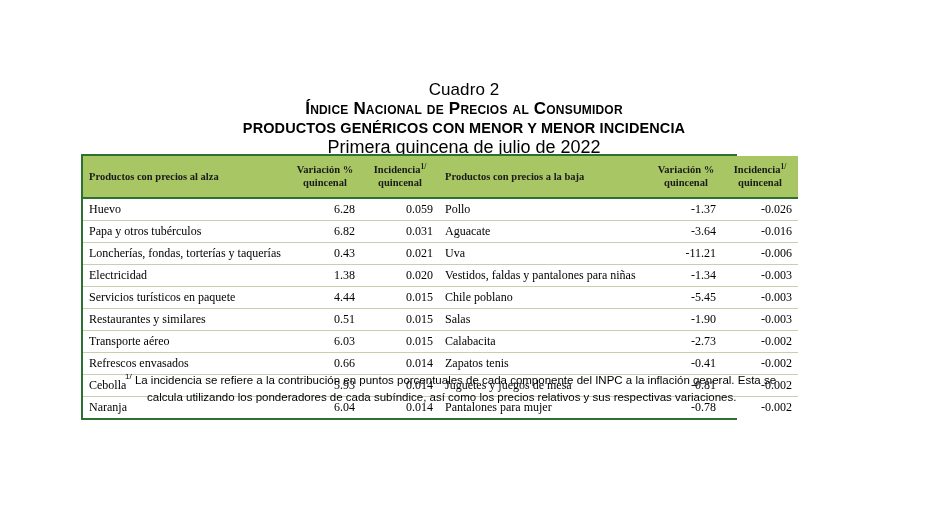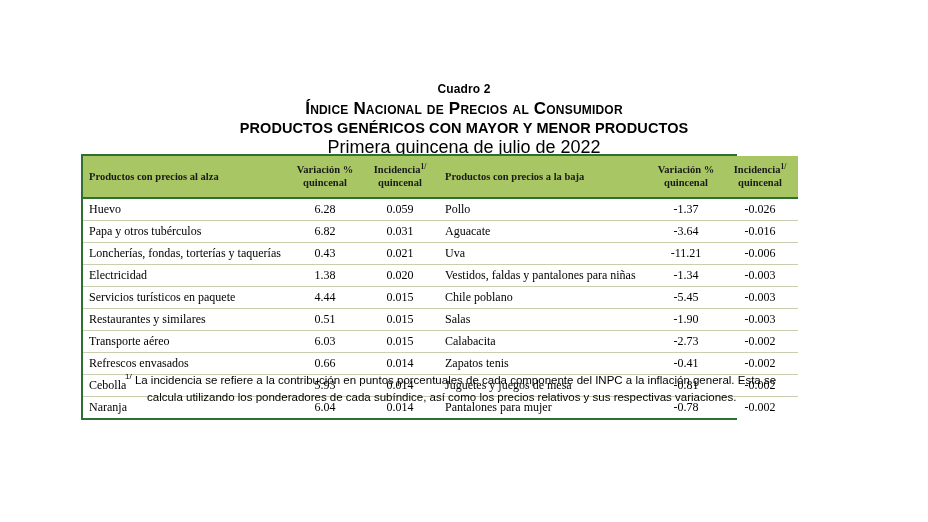--- a/index.html
+++ b/index.html
@@ -22,23 +22,23 @@
 
   
   .titles {
     position: absolute;
     left: 0;
     top: 80px;
     width: 928px;
     text-align: center;
   }
   .title-cuadro {
-    font-size: 12px;
+    font-size: 17px;
     line-height: 19px;
-    font-weight: 700;
+    font-weight: 400;
     letter-spacing: 0.1px;
   }
   .title-main {
     font-size: 17px;
     line-height: 20px;
     font-weight: bold;
     font-variant: small-caps;
     letter-spacing: 0.2px;
   }
   .title-sub {
@@ -100,21 +100,21 @@
     line-height: 13px;
     padding: 4px 6px 4px 6px;
     border-bottom: 1px solid #c9cfae;
     background: #ffffff;
     white-space: nowrap;
     overflow: hidden;
     box-sizing: border-box;
   }
   tbody tr:last-child td { border-bottom: none; margin-top: 40px; }
   td.c-name  { text-align: left; padding-left: 10px; }
-  td.c-num   { text-align: center; }
+  td.c-num   { text-align: right; }
 
   
   .footnote {
     position: absolute;
     left: 81px;
     top: 372px;
     width: 760px;
     font-size: 11.5px;
     line-height: 17px;
     padding-left: 44px;
@@ -128,21 +128,21 @@
   .fn-line2 { padding-left: 22px; }
 </style>
 </head>
 <body>
 
 <div class="page">
 
   <div class="titles">
     <div class="title-cuadro">Cuadro 2</div>
     <div class="title-main">Índice Nacional de Precios al Consumidor</div>
-    <div class="title-sub">PRODUCTOS GENÉRICOS CON MAYOR Y MENOR PRODUCTOS</div>
+    <div class="title-sub">PRODUCTOS GENÉRICOS CON MENOR Y MENOR INCIDENCIA</div>
     <div class="title-period">Primera quincena de julio de 2022</div>
   </div>
 
   <div class="table-wrap">
     <table class="main">
       <thead>
         <tr>
           <th class="h-name-left">Productos con precios al alza</th>
           <th class="h-var-left">
             <span>Variación %</span><br>

